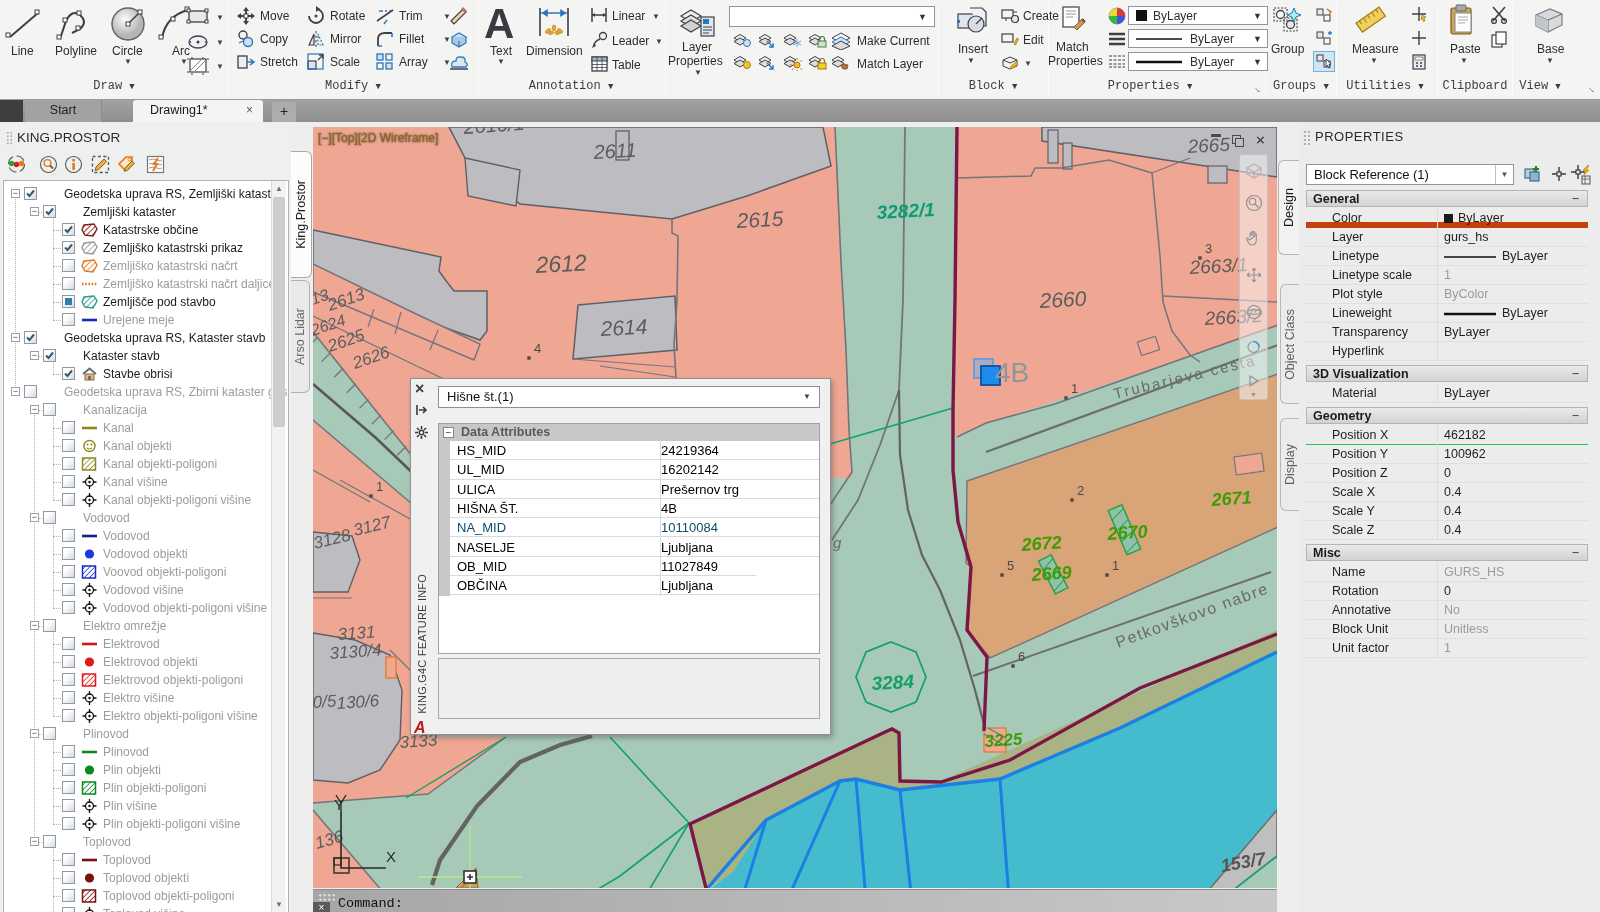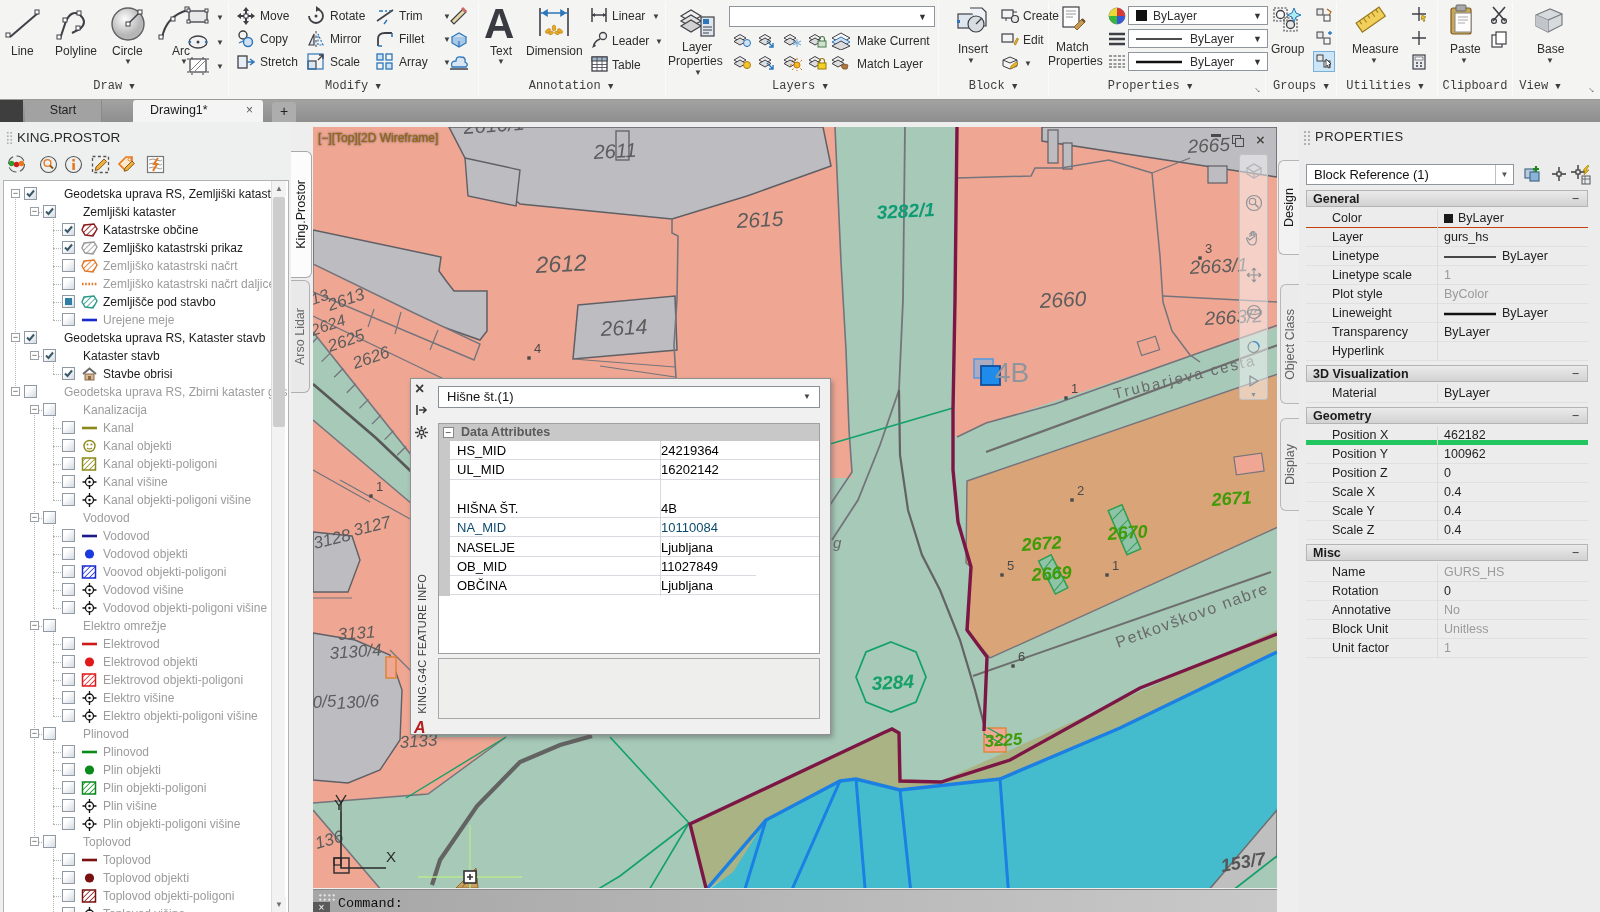--- a/index.html
+++ b/index.html
@@ -43,23 +43,20 @@
     <div class="rsep" style="left:1437px"></div>
     <div class="rsep" style="left:1512px"></div>
     <div class="rp" style="left:44px;width:140px">
       <div class="plabel">Draw <span style="font-size:9px">▼</span></div>
     </div>
     <div class="rp" style="left:283px;width:140px">
       <div class="plabel">Modify <span style="font-size:9px">▼</span></div>
     </div>
     <div class="rp" style="left:501px;width:140px">
       <div class="plabel">Annotation <span style="font-size:9px">▼</span></div>
-    </div>
-    <div class="rp" style="left:730px;width:140px">
-      <div class="plabel">Layers <span style="font-size:9px">▼</span></div>
     </div>
     <div class="rp" style="left:1080px;width:140px">
       <div class="plabel">Properties <span style="font-size:9px">▼</span></div>
     </div>
     <div class="rp" style="left:923px;width:140px">
       <div class="plabel">Block <span style="font-size:9px">▼</span></div>
     </div>
     <div class="rp" style="left:1231px;width:140px">
       <div class="plabel">Groups <span style="font-size:9px">▼</span></div>
     </div>
@@ -1113,20 +1110,24 @@
       <div style="position:absolute;left:0;top:17px;width:11px;height:155px;background:#c8c8c8"></div>
       <div class="gridln" style="left:221px;top:17px;width:1px;height:155px"></div>
       <div style="position:absolute;left:11px;top:17px;width:369px;height:19.3px;border-bottom:1px solid #d7dbe0;font-size:13px;color:#000">
         <div style="position:absolute;left:7px;top:2px">HS_MID</div>
         <div style="position:absolute;left:211px;top:2px">24219364</div>
       </div>
       <div style="position:absolute;left:11px;top:36.3px;width:369px;height:19.3px;border-bottom:1px solid #d7dbe0;font-size:13px;color:#000">
         <div style="position:absolute;left:7px;top:2px">UL_MID</div>
         <div style="position:absolute;left:211px;top:2px">16202142</div>
       </div>
+      <div style="position:absolute;left:11px;top:55.599999999999994px;width:369px;height:19.3px;border-bottom:1px solid #d7dbe0;font-size:13px;color:#000">
+        <div style="position:absolute;left:7px;top:2px">ULICA</div>
+        <div style="position:absolute;left:211px;top:2px">Prešernov trg</div>
+      </div>
       <div style="position:absolute;left:11px;top:74.89999999999999px;width:369px;height:19.3px;border-bottom:1px solid #d7dbe0;font-size:13px;color:#000">
         <div style="position:absolute;left:7px;top:2px">HIŠNA ŠT.</div>
         <div style="position:absolute;left:211px;top:2px">4B</div>
       </div>
       <div style="position:absolute;left:11px;top:94.19999999999999px;width:369px;height:19.3px;border-bottom:1px solid #d7dbe0;font-size:13px;color:#0c4a6e">
         <div style="position:absolute;left:7px;top:2px">NA_MID</div>
         <div style="position:absolute;left:211px;top:2px">10110084</div>
       </div>
       <div style="position:absolute;left:11px;top:113.49999999999999px;width:369px;height:19.3px;border-bottom:1px solid #d7dbe0;font-size:13px;color:#000">
         <div style="position:absolute;left:7px;top:2px">NASELJE</div>
@@ -1158,21 +1159,21 @@
       <rect x="6" y="6" width="4" height="4" fill="none" stroke="#3a3a3a" stroke-width="1.2"></rect>
     </svg>
     <svg class="abs" style="left:272px;top:41px" width="20" height="22" viewBox="0 0 20 22">
       <path d="M7 2 V7 M7 11 V16 M0 9 H5 M9 9 H14" stroke="#3a3a3a" stroke-width="1.4"></path>
       <rect x="5" y="7" width="4" height="4" fill="none" stroke="#3a3a3a" stroke-width="1.2"></rect>
       <path d="M13 6 l4-4 1 1 -3 4 3 0 -5 5 1-4 -2 0 Z" fill="#e8b820" stroke="#a07808" stroke-width=".6"></path>
       <rect x="11" y="13" width="8" height="8" fill="#e8ecf0" stroke="#555" stroke-width="1"></rect>
       <path d="M11 16 h8 M14 13 v8" stroke="#555" stroke-width=".8"></path>
     </svg>
     <div class="sech" style="top:68px">General<span style="position:absolute;right:8px;font-weight:normal;color:#333">−</span></div>
-    <div class="prow" style="top:87px;border-bottom:1px solid #c2410c">
+    <div class="prow" style="top:87px;border-bottom:6px solid #c2410c">
       <div style="position:absolute;left:131px;top:0;width:1px;height:19px;background:#dcdcdc"></div>
       <div class="prl">Color</div>
       <div class="abs" style="left:138px;top:5px;width:9px;height:9px;background:#1a1a1a"></div>
       <div class="prv vblk" style="left:152px">ByLayer</div>
     </div>
     <div class="prow" style="top:106px;border-bottom:1px solid #e0e0e0">
       <div style="position:absolute;left:131px;top:0;width:1px;height:19px;background:#dcdcdc"></div>
       <div class="prl">Layer</div>
       <div class="prv vblk">gurs_hs</div>
     </div>
@@ -1212,21 +1213,21 @@
       <div class="prl">Hyperlink</div>
       <div class="prv vblk"></div>
     </div>
     <div class="sech" style="top:243px">3D Visualization<span style="position:absolute;right:8px;font-weight:normal;color:#333">−</span></div>
     <div class="prow" style="top:262px;border-bottom:1px solid #e0e0e0">
       <div style="position:absolute;left:131px;top:0;width:1px;height:19px;background:#dcdcdc"></div>
       <div class="prl">Material</div>
       <div class="prv vblk">ByLayer</div>
     </div>
     <div class="sech" style="top:285px">Geometry<span style="position:absolute;right:8px;font-weight:normal;color:#333">−</span></div>
-    <div class="prow" style="top:304px;border-bottom:5px solid #22c55e">
+    <div class="prow" style="top:304px;border-bottom:1px solid #22c55e">
       <div style="position:absolute;left:131px;top:0;width:1px;height:19px;background:#dcdcdc"></div>
       <div class="prl">Position X</div>
       <div class="prv vblk">462182</div>
     </div>
     <div class="prow" style="top:323px;border-bottom:1px solid #e0e0e0">
       <div style="position:absolute;left:131px;top:0;width:1px;height:19px;background:#dcdcdc"></div>
       <div class="prl">Position Y</div>
       <div class="prv vblk">100962</div>
     </div>
     <div class="prow" style="top:342px;border-bottom:1px solid #e0e0e0">

